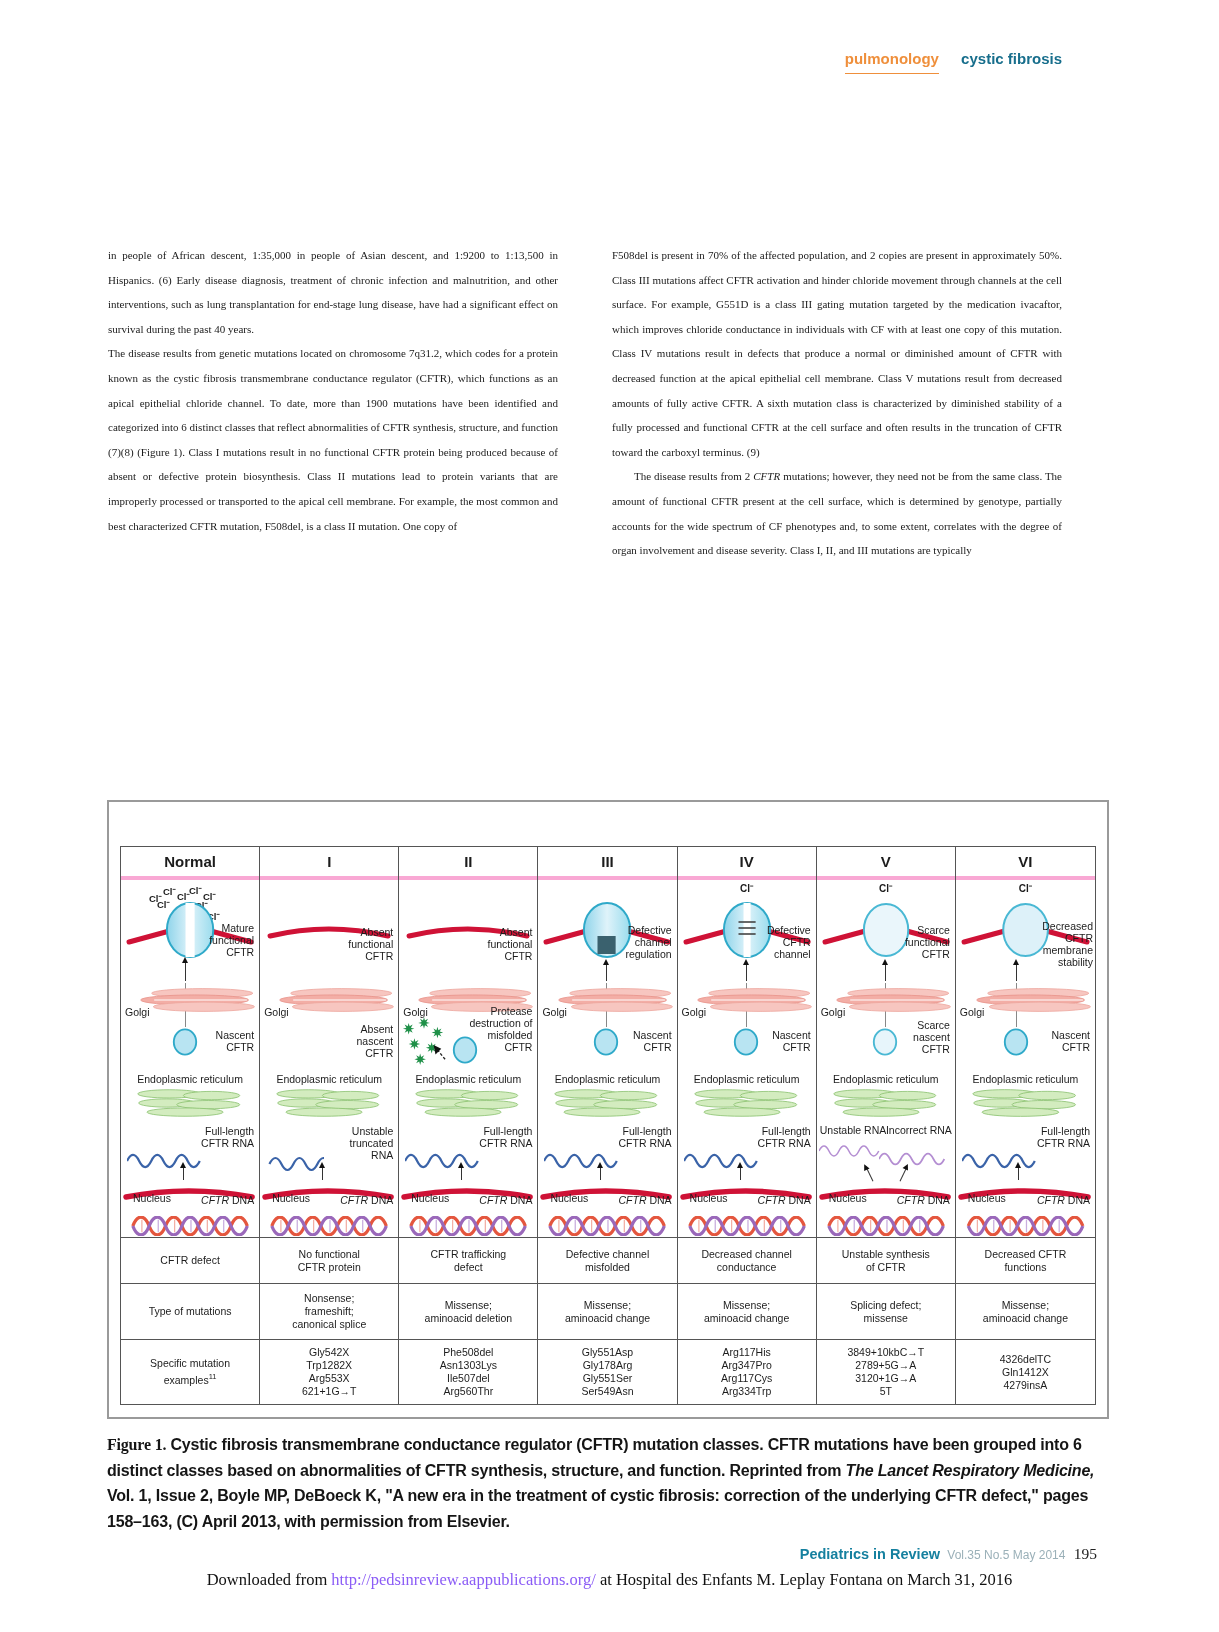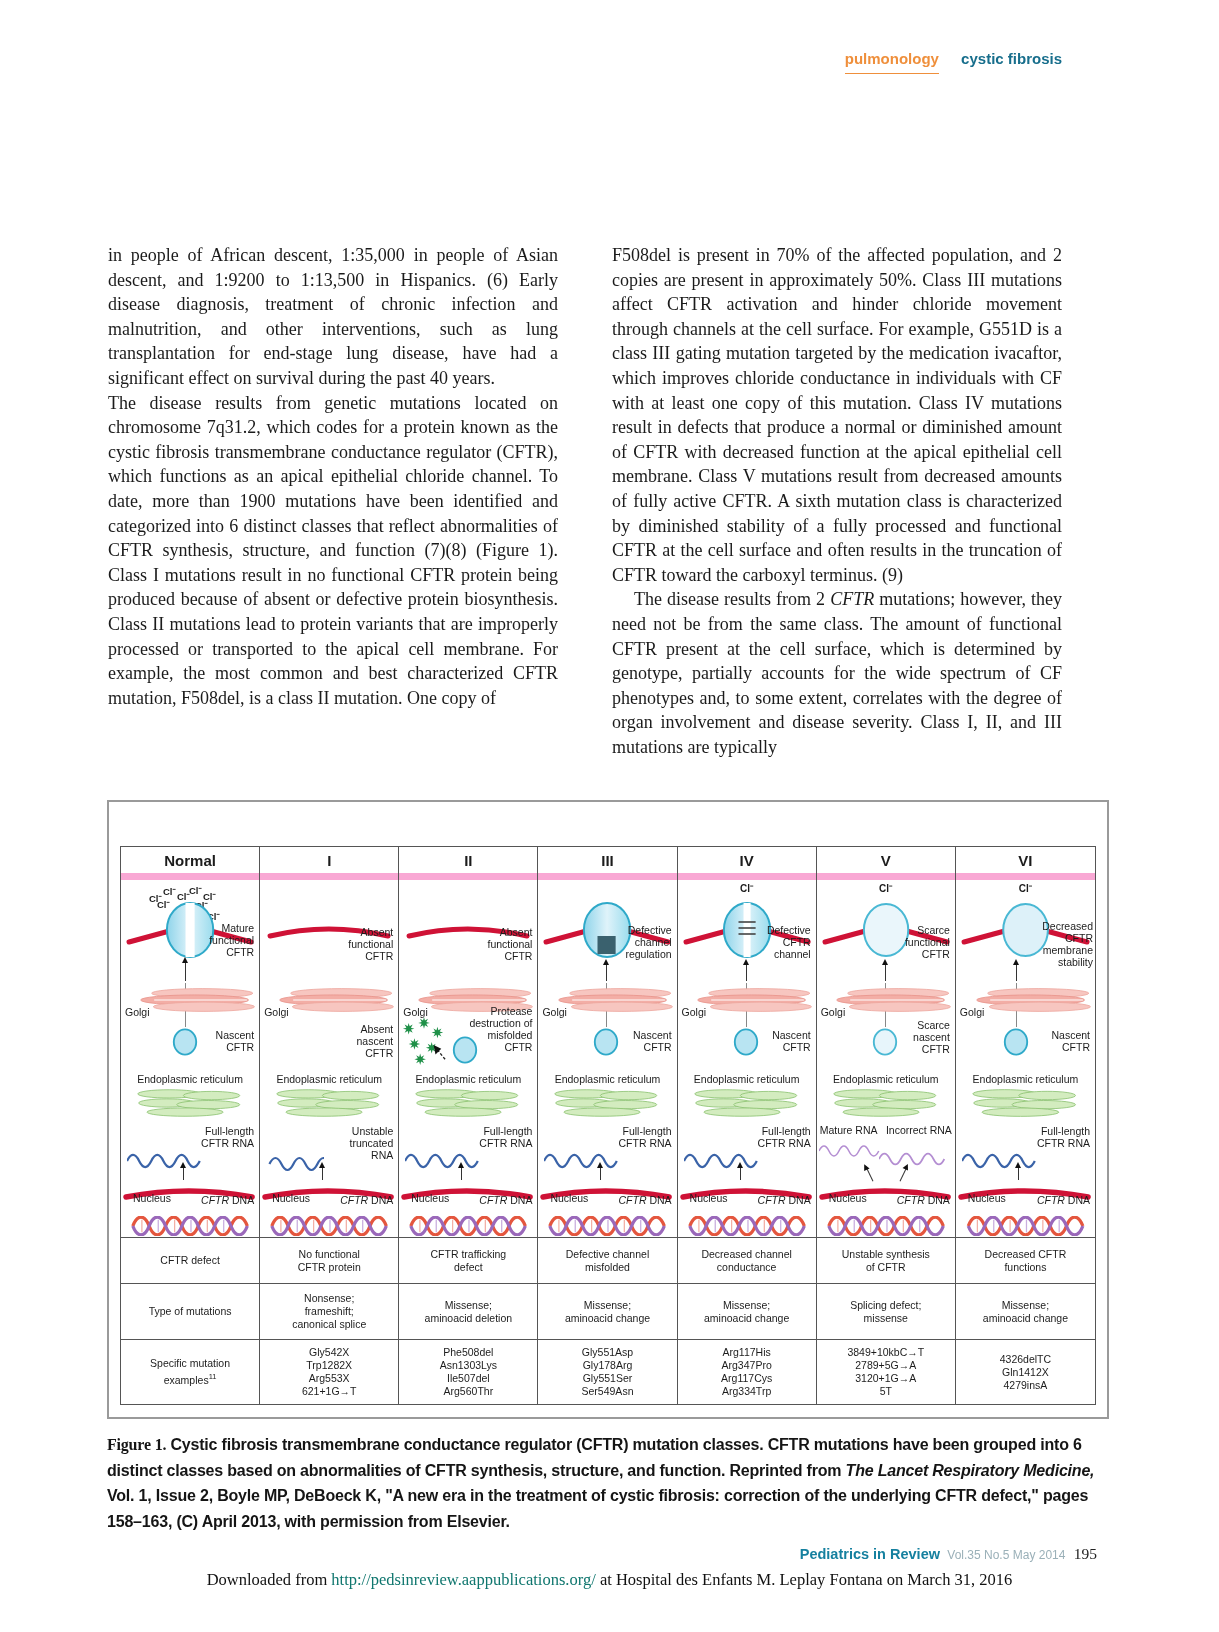--- a/index.html
+++ b/index.html
@@ -6,32 +6,32 @@
   .page{position:relative;width:1219px;height:1632px;background:#fff;font-family:"Liberation Serif",serif;color:#1b1b1b;overflow:hidden;}
 
   
   .jhead{position:absolute;top:50px;right:157px;font-family:"Liberation Sans",sans-serif;font-weight:bold;font-size:15px;}
   .jhead .sec{color:#ef8f3b;border-bottom:1px solid #ef8f3b;padding-bottom:6px;display:inline-block;}
   .jhead .topic{color:#176e8c;margin-left:18px;}
 
   
   .colL{position:absolute;left:108px;top:243px;width:450px;}
   .colR{position:absolute;left:612px;top:243px;width:450px;}
-  .btxt{font-size:18px;line-height:24.6px;text-align:justify;margin:0;}
+  .btxt{font-size:11px;line-height:24.6px;text-align:justify;margin:0;}
   .h2{font-family:"Liberation Sans",sans-serif;font-weight:bold;font-size:20px;color:#15809f;margin:17px 0 6px 0;}
   .indent{text-indent:22px;}
   .it{font-style:italic;}
 
   
   .figbox{position:absolute;left:107px;top:800px;width:998px;height:615px;border:2px solid #9a9a9a;background:#fff;}
   .figinner{position:absolute;left:11px;top:44px;right:11px;bottom:12px;border:1px solid #555;display:grid;grid-template-columns:repeat(7,1fr);}
   .fcol{display:grid;grid-template-rows:33px 103px 34px 55px 50px 58px 57px 46px 56px 1fr;border-right:1px solid #555;min-width:0;}
   .fcol:last-child{border-right:none;}
   .fcell{position:relative;font-family:"Liberation Sans",sans-serif;color:#1c1c1c;min-width:0;}
-  .fhead{display:flex;align-items:center;justify-content:center;font-weight:bold;font-size:15px;border-bottom:7px solid #f9a8d4;}
+  .fhead{display:flex;align-items:center;justify-content:center;font-weight:bold;font-size:15px;border-bottom:4px solid #f9a8d4;}
   .lbl{position:absolute;right:5px;font-size:10.5px;line-height:12px;white-space:pre-line;text-align:right;}
   .glbl{position:absolute;left:4px;top:23px;font-size:10.5px;z-index:2;}
   .erlbl{position:absolute;top:1px;left:0;right:0;text-align:center;font-size:10.5px;}
   .nlbl{position:absolute;left:12px;top:12px;font-size:10.5px;}
   .dnalbl{position:absolute;right:5px;top:14px;font-size:10.5px;}
   .clt{position:absolute;top:1px;left:0;right:0;text-align:center;font-size:10px;font-weight:bold;}
   .ion{position:absolute;font-size:9.5px;font-weight:bold;}
   .mem{stroke:#cf1236;stroke-width:5;fill:none;stroke-linecap:round;}
   .memsvg{position:absolute;left:0;top:16px;width:100%;height:64px;}
   .gsvg{position:absolute;right:2px;top:2px;width:118px;height:30px;}
@@ -52,21 +52,21 @@
   
   .caption{position:absolute;left:107px;top:1432px;width:998px;font-family:"Liberation Sans",sans-serif;font-size:16px;font-weight:bold;letter-spacing:-0.2px;line-height:25.5px;color:#151515;text-align:left;}
   .caption .figl{font-family:"Liberation Serif",serif;}
 
   
   .foot1{position:absolute;top:1545px;right:122px;font-family:"Liberation Sans",sans-serif;font-size:12px;}
   .foot1 .jn{color:#15809f;font-weight:bold;font-size:14.5px;}
   .foot1 .meta{color:#9ab0b8;margin-left:4px;}
   .foot1 .pg{color:#222;font-family:"Liberation Serif",serif;font-size:15.5px;margin-left:5px;}
   .foot2{position:absolute;top:1570px;left:0;right:0;text-align:center;font-size:16.5px;color:#111;}
-  .foot2 a{color:#0f766e;text-decoration:none;}
+  .foot2 a{color:#8b5cf6;text-decoration:none;}
 </style>
 </head>
 <body>
 
 <div class="page">
 
   <svg width="0" height="0" style="position:absolute">
     <defs>
       <linearGradient id="chg" x1="0" y1="0" x2="1" y2="0">
         <stop offset="0" stop-color="#8fd4ea"></stop>
@@ -515,21 +515,21 @@
 nascent
 CFTR</div>
         </div>
         <div class="fcell">
           <div class="erlbl">Endoplasmic reticulum</div>
           <svg class="ersvg" viewBox="0 0 140 36">
               <use href="#er-shape"></use>
             </svg>
         </div>
         <div class="fcell">
-          <span style="position:absolute;left:3px;top:2px;font-size:10.5px">Mature RNA</span>
+          <span style="position:absolute;left:3px;top:2px;font-size:10.5px">Unstable RNA</span>
           <span style="position:absolute;right:3px;top:2px;font-size:10.5px">Incorrect RNA</span>
           <svg class="rnasvg" style="left:2px;top:18px;width:64px;height:22px" viewBox="0 0 90 28">
               <use href="#rna-w" class="rna-p"></use>
             </svg>
           <svg class="rnasvg" style="left:62px;top:26px;width:70px;height:22px" viewBox="0 0 90 28">
               <use href="#rna-w" class="rna-p"></use>
             </svg>
           <div class="uar" style="left:52px;bottom:-2px;height:16px;transform:rotate(-26deg)"></div>
           <div class="uar" style="left:86px;bottom:-2px;height:16px;transform:rotate(26deg)"></div>
         </div>

